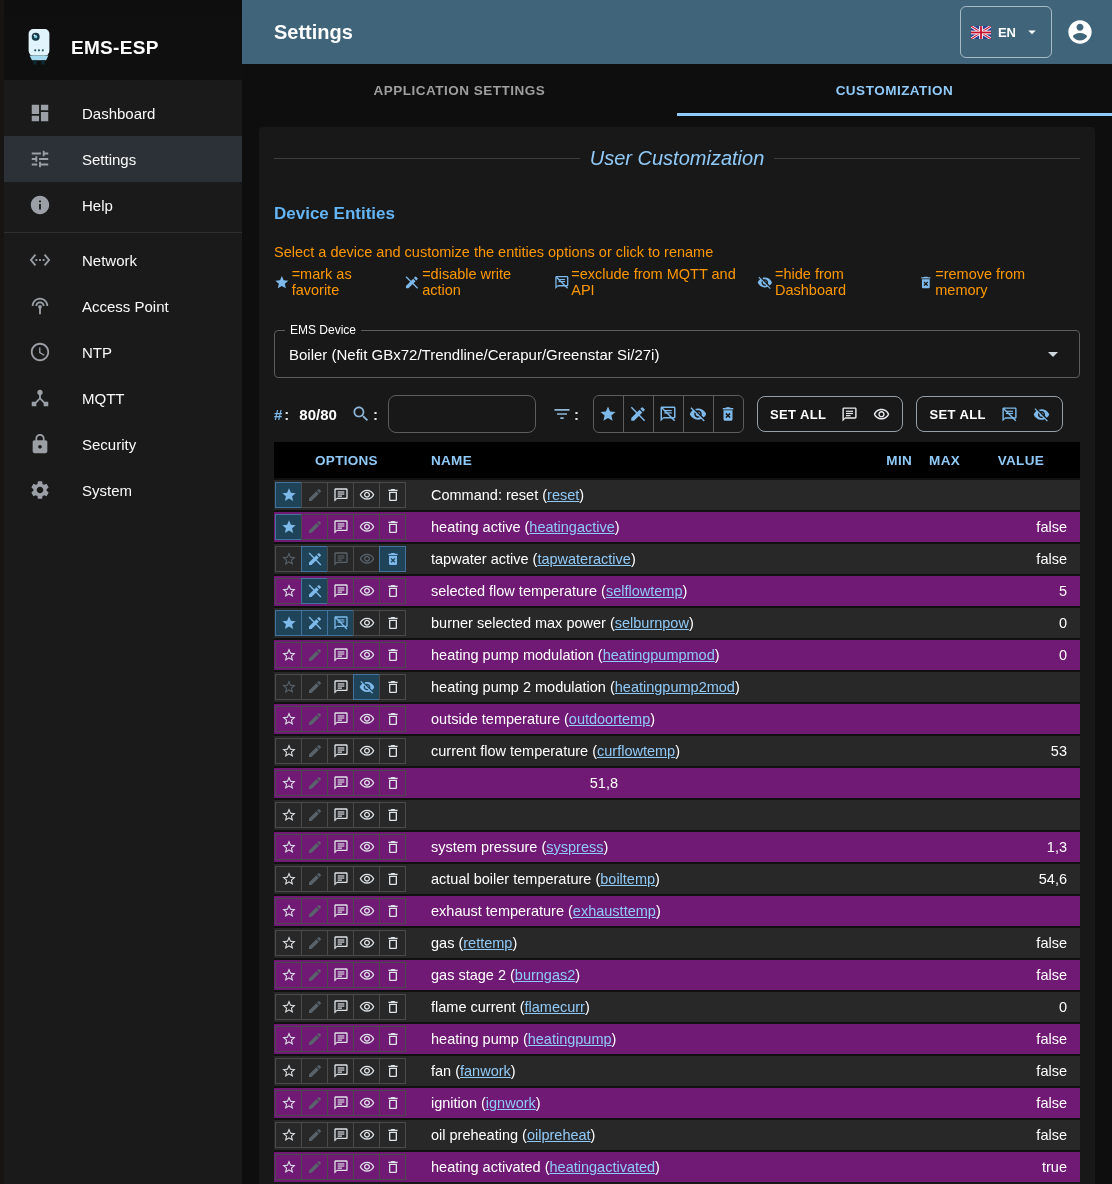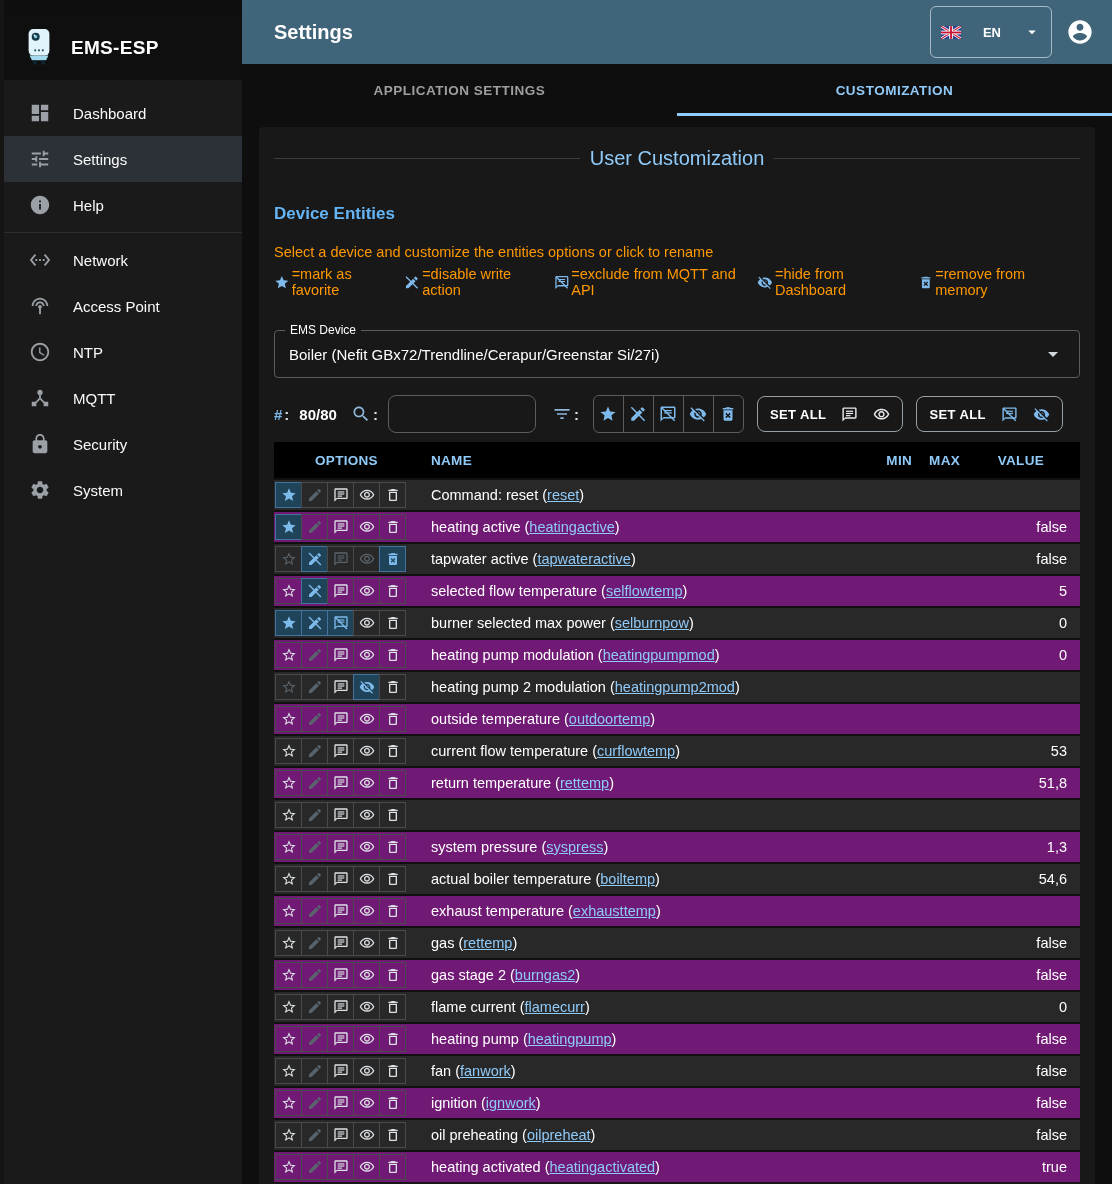--- a/index.html
+++ b/index.html
@@ -9,49 +9,49 @@
 
   
   .left-strip{position:absolute;left:0;top:0;width:4px;height:100%;background:#171513;}
 
   
   .sidebar{position:absolute;left:4px;top:16px;bottom:0;width:238px;background:#1a1a1a;}
   .sidebar-header{height:64px;background:#0f0f0f;display:flex;align-items:center;gap:15px;padding-left:18px;}
   .logo{width:34px;height:40px;}
   .app-name{color:#fff;font-weight:bold;font-size:19px;letter-spacing:.3px;}
   .nav{padding-top:10px;}
-  .nav-item{height:46px;display:flex;align-items:center;gap:22px;padding-left:25px;cursor:pointer;}
+  .nav-item{height:46px;display:flex;align-items:center;gap:31px;padding-left:25px;cursor:pointer;}
   .nav-item.active{background:#2b3136;}
   .nicon{width:22px;height:22px;color:#9aa0a6;flex:0 0 auto;}
   .nlabel{color:#fafafa;font-size:15px;}
   .nav-divider{height:1px;background:#2e2e2e;margin:4px 0;}
 
   
   .topbar{position:absolute;left:242px;top:0;width:870px;height:64px;background:#40657a;
           display:flex;align-items:center;padding:0 18px 0 32px;box-sizing:border-box;}
   .page-title{color:#fff;font-size:20px;font-weight:bold;flex:1;}
-  .lang-chip{display:flex;align-items:center;gap:22px;border:1px solid rgba(255,255,255,.55);
+  .lang-chip{display:flex;align-items:center;gap:7px;border:1px solid rgba(255,255,255,.55);
              border-radius:6px;height:34px;padding:8px 10px;cursor:pointer;}
   .flag{width:20px;height:13px;display:block;}
   .lang-label{color:#fff;font-size:13px;font-weight:bold;}
   .lang-caret{width:18px;height:18px;color:#fff;}
   .avatar{width:28px;height:28px;color:#fff;margin-left:14px;cursor:pointer;}
 
   
   .content{position:absolute;left:242px;top:64px;width:870px;bottom:0;background:#0e0e0e;overflow:hidden;}
   .tabs{display:flex;height:52px;}
   .tab{flex:1;display:flex;align-items:center;justify-content:center;color:#9e9e9e;
        font-size:13.5px;font-weight:bold;letter-spacing:.5px;cursor:pointer;position:relative;}
   .tab.active{color:#90caf9;}
   .tab.active::after{content:'';position:absolute;left:0;right:0;bottom:0;height:3px;background:#90caf9;}
 
   .panel{margin:11px 17px 0;background:#181818;border-radius:4px 4px 0 0;padding:0 15px;
          height:calc(100% - 63px);box-sizing:border-box;overflow:hidden;}
 
-  .heading-row{display:flex;align-items:center;gap:10px;padding-top:20px;color:#90caf9;font-size:20px;}
+  .heading-row{display:flex;align-items:center;gap:10px;padding-top:20px;color:#90caf9;font-size:20px;font-style:italic;}
   .hline{flex:1;height:1px;background:#3d3d3d;}
 
   .section-title{color:#64b5f6;font-weight:bold;font-size:17px;margin-top:34px;}
   .instruction{color:#ff9800;font-size:14.5px;margin-top:20px;}
   .legend{margin-top:6px;display:flex;align-items:center;color:#ff9800;font-size:14.5px;}
   .legend-item{display:inline-flex;align-items:center;margin-right:10px;}
   .legend-icon{width:17px;height:17px;color:#7db9ea;margin-right:2px;}
 
   .select-field{margin-top:32px;height:46px;border:1px solid #5c5c5c;border-radius:4px;position:relative;
                 display:flex;align-items:center;padding:0 14px;cursor:pointer;}
@@ -850,21 +850,20 @@
                 </span>
               </span>
               <span class="ocell">
                 <span data-icon="trash">
                   <svg viewBox="0 0 24 24" fill="currentColor" aria-hidden="true">
                     <path d="M16 9v10H8V9h8m-1.5-6h-5l-1 1H5v2h14V4h-3.5l-1-1zM18 7H6v12c0 1.1.9 2 2 2h8c1.1 0 2-.9 2-2V7z"></path>
                   </svg>
                 </span>
               </span>
             </div>
-            <div class="c-name"><span class="nm">return temperature (</span><span class="code">rettemp</span><span class="nm">)</span></div>
             <div class="c-min"></div>
             <div class="c-max"></div>
             <div class="c-value">51,8</div>
           </div>
           <div class="trow odd">
             <div class="opts">
               <span class="ocell">
                 <span data-icon="star-o">
                   <svg viewBox="0 0 24 24" fill="currentColor" aria-hidden="true">
                     <path d="M22 9.24l-7.19-.62L12 2 9.19 8.63 2 9.24l5.46 4.73L5.82 21 12 17.27 18.18 21l-1.63-7.03L22 9.24zM12 15.4l-3.76 2.27 1-4.28-3.32-2.88 4.38-.38L12 6.1l1.71 4.04 4.38.38-3.32 2.88 1 4.28L12 15.4z"></path>

